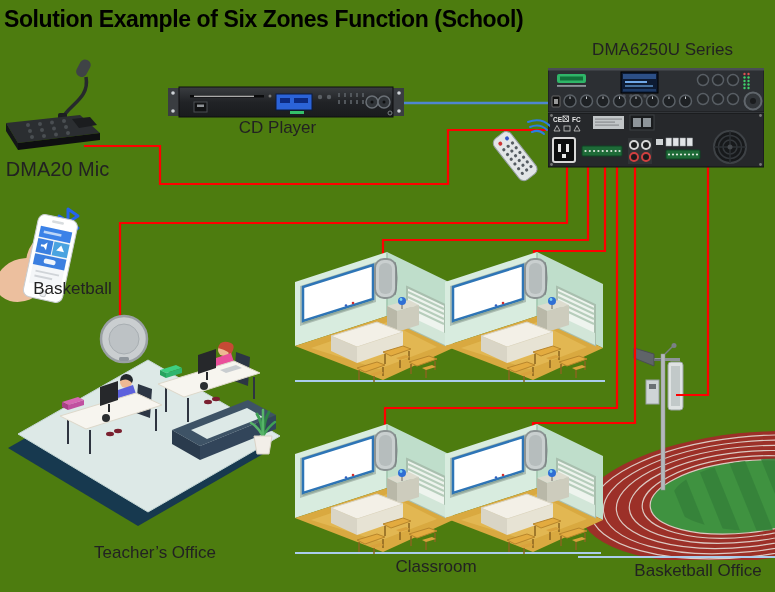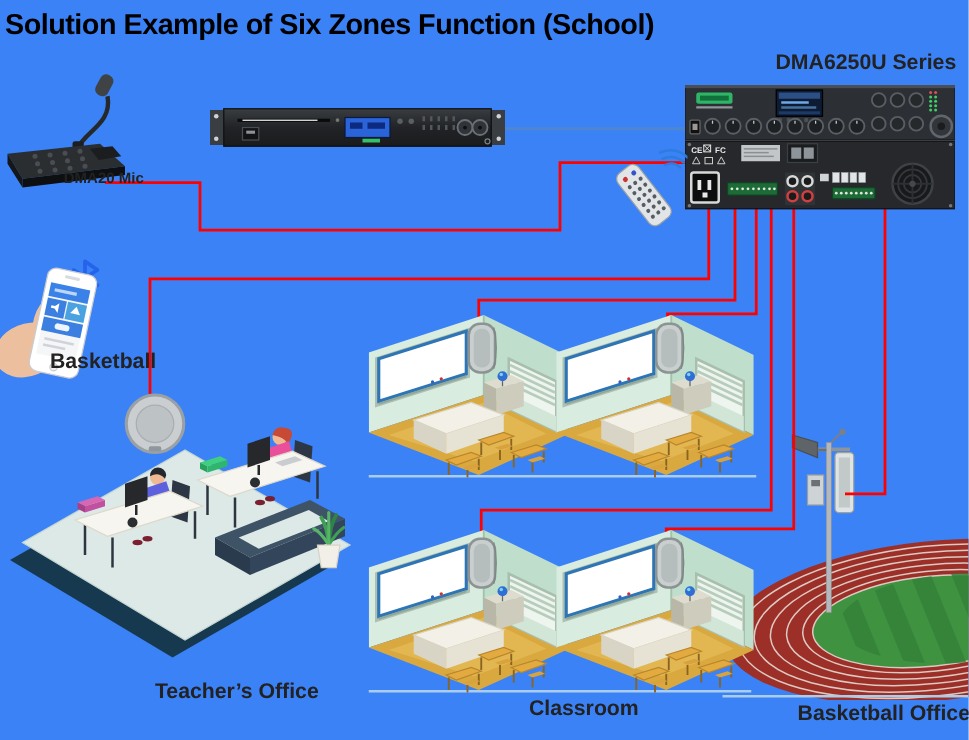--- a/index.html
+++ b/index.html
@@ -1,21 +1,21 @@
 <!DOCTYPE html>
 <html><head>
 <meta charset="utf-8">
 <style>
   html,body{margin:0;padding:0;background:#fff;}
-  .stage{position:relative;width:775px;height:592px;background:#3b82f6;overflow:hidden;
+  .stage{position:relative;width:775px;height:592px;background:#4d7c0f;overflow:hidden;
          font-family:"Liberation Sans",sans-serif;}
   .stage svg{position:absolute;}
   .title{position:absolute;left:4px;top:6px;font-size:23px;font-weight:900;
          letter-spacing:-0.4px;color:#000;white-space:nowrap;}
-  .lbl{position:absolute;color:#222;font-size:17px;text-align:right;line-height:1.1;font-weight:bold;}
+  .lbl{position:absolute;color:#222;font-size:17px;text-align:center;line-height:1.1;}
   .baseline{position:absolute;height:2px;background:#abcdec;}
   .wires{pointer-events:none;}
 </style>
 </head>
 <body>
 
 <div class="stage">
 
   <svg width="0" height="0" style="position:absolute" aria-hidden="true">
     <defs>
@@ -446,20 +446,21 @@
       <polygon points="58,55 62,61 54,61" fill="#ffffff"></polygon>
       <rect x="34" y="68" width="32" height="11" fill="#3b7fe0"></rect>
       <rect x="44" y="71" width="12" height="5" rx="2.5" fill="#ffffff" opacity="0.92"></rect>
       <rect x="38" y="84" width="24" height="2" fill="#d0d4d8"></rect>
       <rect x="38" y="89" width="18" height="2" fill="#d0d4d8"></rect>
       <circle cx="50" cy="106" r="3" fill="#eceef0" stroke="#c8ccd0"></circle>
     </g>
   </svg>
 
   <div class="title">Solution Example of Six Zones Function (School)</div>
-  <div class="lbl" style="left:0;top:136px;width:115px;font-size:12px">DMA20 Mic</div>
+  <div class="lbl" style="left:0;top:158px;width:115px;font-size:20px">DMA20 Mic</div>
+  <div class="lbl" style="left:205px;top:119px;width:145px">CD Player</div>
   <div class="lbl" style="left:560px;top:41px;width:205px">DMA6250U Series</div>
   <div class="lbl" style="left:20px;top:280px;width:105px">Basketball</div>
   <div class="lbl" style="left:55px;top:544px;width:200px">Teacher’s Office</div>
   <div class="lbl" style="left:361px;top:558px;width:150px">Classroom</div>
   <div class="lbl" style="left:620px;top:562px;width:156px">Basketball Office</div>
 
 </div>
 
 </body></html>

